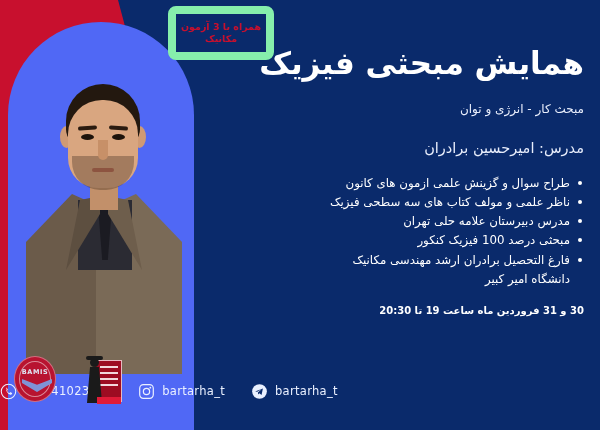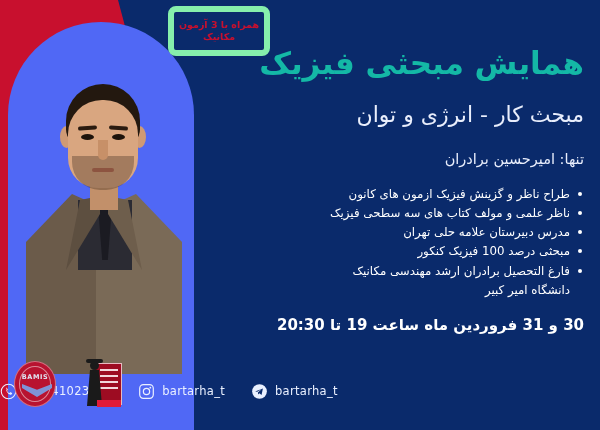--- a/index.html
+++ b/index.html
@@ -74,79 +74,79 @@
     background:#5d4f40;clip-path:polygon(100% 0,100% 18px,0 74px,14px 4px);
   }
   .p-lapel-r{
     position:absolute;left:86px;top:122px;width:34px;height:74px;
     background:#6e5e4c;clip-path:polygon(0 0,20px 4px,34px 74px,0 18px);
   }
 
   
   .badge{
     position:absolute;left:168px;top:6px;width:90px;height:38px;
-    border:6px solid #86efac;border-radius:8px;
+    border:8px solid #86efac;border-radius:8px;
     background:#0a2a6b;z-index:6;
     display:flex;flex-direction:column;align-items:center;justify-content:center;
     line-height:1.25;
   }
   .badge span{
     color:#c8102e;font-size:9.5px;font-weight:bold;white-space:nowrap;
   }
 
   
   .content{
     position:absolute;right:16px;top:0;width:418px;height:430px;
     z-index:5;text-align:right;color:#ffffff;
   }
   .title{
-    margin-top:46px;font-size:31px;font-weight:bold;color:#14b8a6;
+    margin-top:46px;font-size:31px;font-weight:bold;color:#ffffff;
     letter-spacing:0;line-height:1.1;
   }
   .subtitle{
-    margin-top:22px;font-size:22px;color:#e9eefc;font-weight:normal;
+    margin-top:22px;font-size:12px;color:#e9eefc;font-weight:normal;
   }
   .instructor{
     margin-top:24px;font-size:14.5px;color:#e9eefc;
   }
   .bullets{
     margin:18px 0 0 0;padding:0;list-style:none;
   }
   .bullets li{
     font-size:11.8px;color:#ffffff;line-height:1.62;
     position:relative;padding-right:14px;
   }
   .bullets li::before{
     content:"";position:absolute;right:2px;top:7px;
     width:4px;height:4px;border-radius:50%;background:#ffffff;
   }
   .bullets li .cont{display:block;padding-right:0;}
   .datetime{
-    margin-top:16px;font-size:15px;font-weight:bold;color:#ffffff;
+    margin-top:16px;font-size:10px;font-weight:bold;color:#ffffff;
   }
 
   
   .contact-row{
     position:absolute;left:0;right:0;bottom:26px;height:26px;
     z-index:7;display:flex;flex-direction:row-reverse;
     align-items:center;justify-content:flex-start;
     padding-right:210px;gap:26px;
   }
   .contact{
     display:flex;flex-direction:row-reverse;align-items:center;gap:7px;
     color:#eaf0ff;font-size:11.5px;letter-spacing:.3px;
     font-family:"DejaVu Sans","Liberation Sans",sans-serif;
   }
   .contact .ic{width:17px;height:17px;flex:0 0 17px;display:block;}
   .contact .tx{direction:ltr;unicode-bidi:isolate;}
 
   
   .logos{
     position:absolute;left:14px;bottom:18px;width:108px;height:56px;
-    z-index:8;display:flex;align-items:center;gap:26px;
+    z-index:8;display:flex;gap:26px;
   }
   .logo-podium{position:relative;width:44px;height:50px;}
   .lp-board{
     position:absolute;right:0;top:4px;width:26px;height:40px;
     background:#9d0c22;border:1px solid #e8b9c2;
   }
   .lp-line{position:absolute;right:4px;width:18px;height:2px;background:#f2d7dc;}
   .lp-figure-head{position:absolute;left:8px;top:2px;width:9px;height:9px;border-radius:50%;background:#1a1a1a;}
   .lp-figure-hat{position:absolute;left:4px;top:0px;width:17px;height:4px;background:#1a1a1a;border-radius:2px;}
   .lp-figure-body{
@@ -209,24 +209,24 @@
     <span>همراه با 3 آزمون</span>
     <span>مکانیک</span>
   </div>
 
   <div class="content">
 
     <div class="title">همایش مبحثی فیزیک</div>
 
     <div class="subtitle">مبحث کار - انرژی و توان</div>
 
-    <div class="instructor">تنها: امیرحسین برادران</div>
+    <div class="instructor">مدرس: امیرحسین برادران</div>
 
     <ul class="bullets">
-      <li>طراح ناظر و گزینش فیزیک ازمون های کانون</li>
+      <li>طراح سوال و گزینش علمی ازمون های کانون</li>
       <li>ناظر علمی و مولف کتاب های سه سطحی فیزیک</li>
       <li>مدرس دبیرستان علامه حلی تهران</li>
       <li>مبحثی درصد 100 فیزیک کنکور</li>
       <li>
         <span>فارغ التحصیل برادران ارشد مهندسی مکانیک</span>
         <span class="cont">دانشگاه امیر کبیر</span>
       </li>
     </ul>
 
     <div class="datetime">30 و 31 فروردین ماه ساعت 19 تا 20:30</div>

